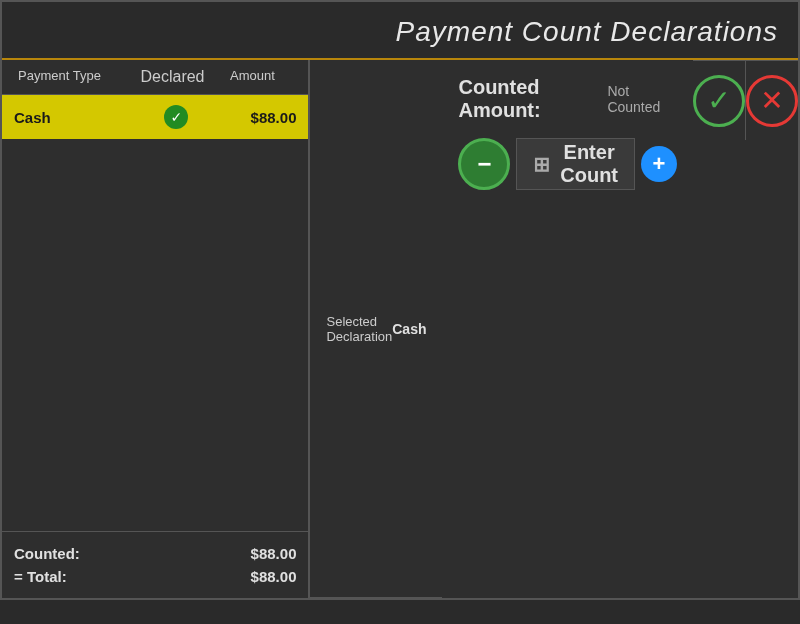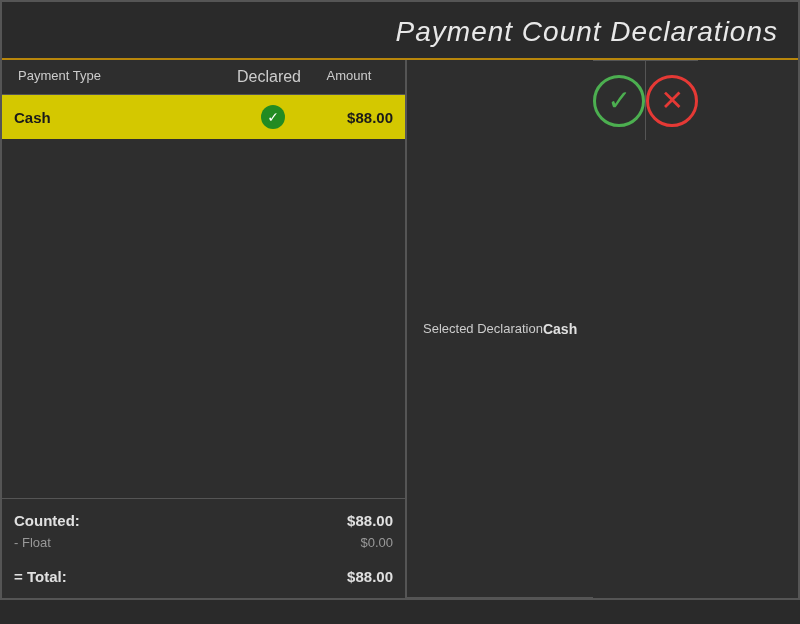--- a/index.html
+++ b/index.html
@@ -153,21 +153,20 @@
     }
 
     .footer-row.dim-row {
       color: #999;
       font-size: 13px;
     }
 
     .footer-row.total-row {
       font-weight: bold;
       font-size: 15px;
-      margin-top: 12px;
     }
 
     
     .right-panel {
       flex: 1;
       display: flex;
       flex-direction: row;
       background: #2e2e2e;
       padding: 0;
     }
@@ -348,39 +347,58 @@
           </span>
           <span class="row-amount">$88.00</span>
         </div>
       </div>
 
       <div class="left-footer">
         <div class="footer-row bold-row">
           <span>Counted:</span>
           <span>$88.00</span>
         </div>
-        <div class="footer-row dim-row">
-          <span>- Float</span>
-          <span>$0.00</span>
-        </div>
         <div class="footer-row total-row">
           <span>= Total:</span>
           <span>$88.00</span>
         </div>
       </div>
 
     </div>
 
     <div class="right-panel">
 
       <div class="right-header">
         <span class="selected-declaration-label">Selected Declaration</span>
         <span class="selected-declaration-value">Cash</span>
       </div>
 
+      <div class="right-body">
+
+        <div class="counted-amount-row">
+          <span class="counted-amount-label">Counted Amount:</span>
+          <span class="not-counted-label">Not Counted</span>
+        </div>
+
+        <div class="action-row">
+          <button class="btn-minus">
+            <span>−</span>
+          </button>
+
+          <button class="btn-enter-count">
+            <span class="calculator-icon">⊞</span>
+            <span>Enter Count</span>
+          </button>
+
+          <button class="btn-plus">
+            <span>+</span>
+          </button>
+        </div>
+
+      </div>
 
       <div class="right-footer">
         <button class="btn-confirm">
           <div class="circle-btn green">
             <span>✓</span>
           </div>
         </button>
         <button class="btn-cancel">
           <div class="circle-btn red">
             <span>✕</span>

